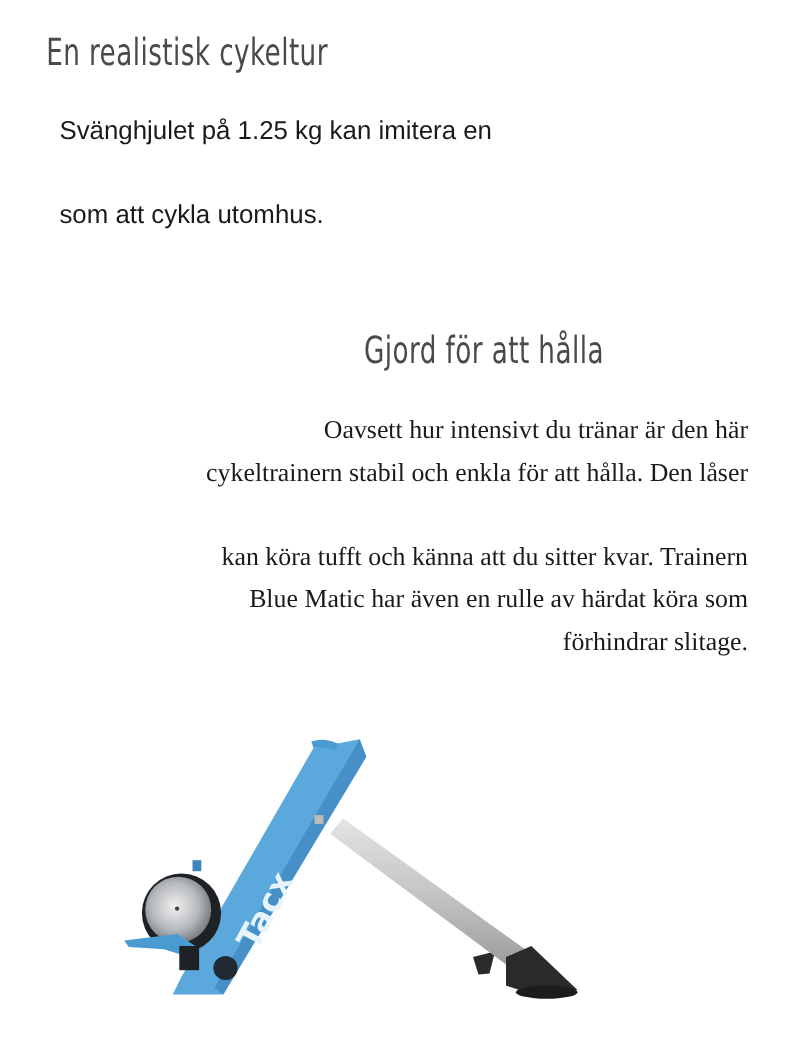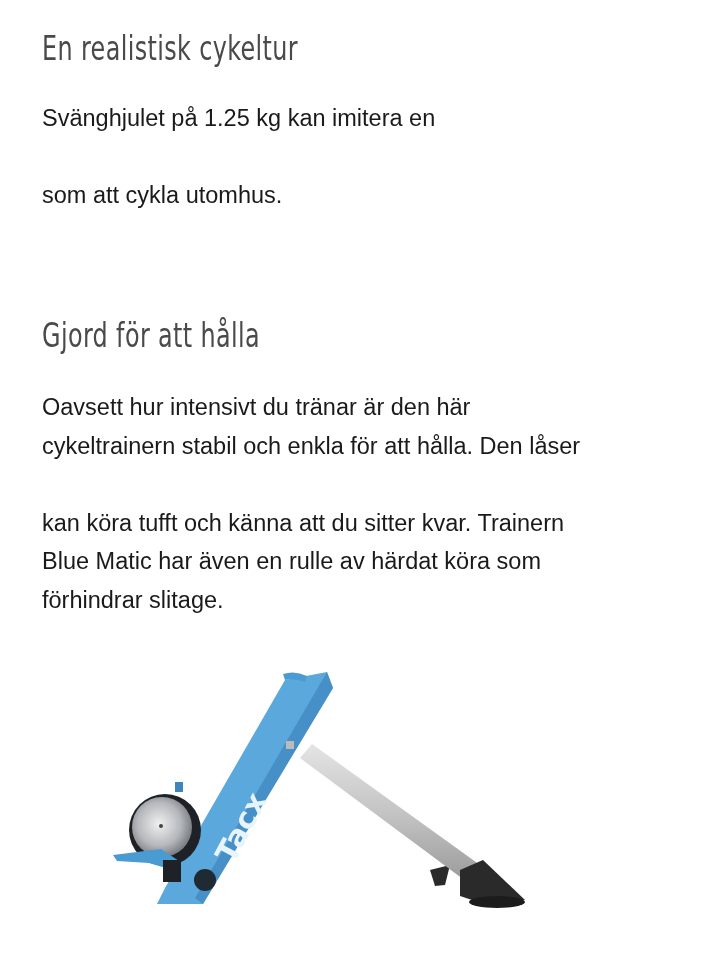--- a/index.html
+++ b/index.html
@@ -15,28 +15,28 @@
     letter-spacing: 0.5px;
     transform: scaleX(0.78);
     transform-origin: left center;
     white-space: nowrap;
   }
   .body-text {
     font-family: "Liberation Sans", sans-serif;
     color: #1a1a1a;
     font-size: 23.5px;
     line-height: 38.5px;
-    margin: 0;
+    margin: 12px;
   }
   #s1 { top: 24px; }
   #s1 .heading { height: 48px; line-height: 48px; }
   #s1 .body-text { margin-top: 27px; }
-  #s2 { top: 310px; }
+  #s2 { top: 294px; text-align: right; }
   #s2 .heading { height: 50px; line-height: 50px; }
-  #s2 .body-text { margin-top: 28px; }
+  #s2 .body-text { margin-top: 28px; font-family: Liberation Serif, serif; }
   .product-image { position: absolute; left: 105px; top: 660px; width: 430px; height: 260px; }
 </style>
 </head>
 <body>
 
 <div class="section" id="s1">
   <h2 class="heading">En realistisk cykeltur</h2>
   <p class="body-text">
     <span>Svänghjulet på 1.25 kg kan imitera en</span><br>
     <br>

